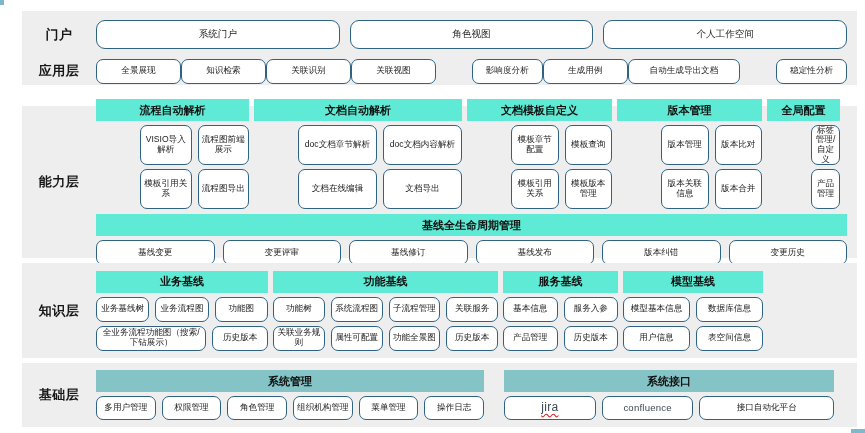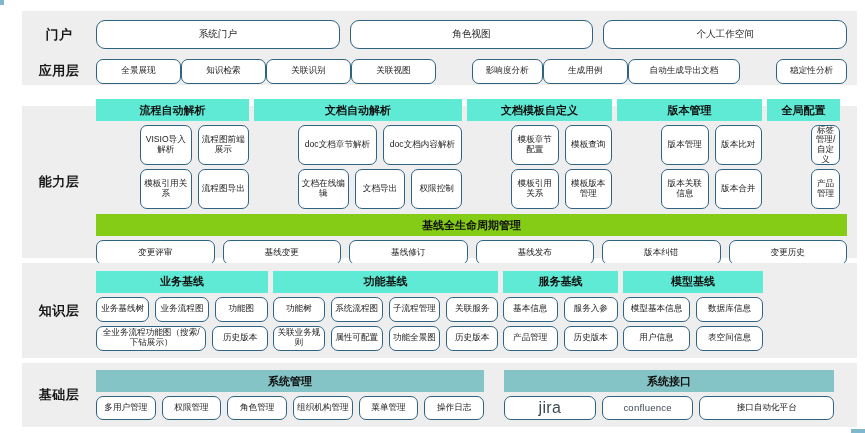--- a/index.html
+++ b/index.html
@@ -72,21 +72,21 @@
   .grp-rows .row{height:40px;padding-left:44px;}
   .grp-rows .row .pill{flex:1 1 0;}
 
   .g-flow{flex:0 0 153px;}
   .g-doc{flex:0 0 208px;}
   .g-tpl{flex:0 0 145px;}
   .g-ver{flex:0 0 145px;}
   .g-cfg{flex:0 0 73px;}
 
   .full-head{
-    height:22px;background:#84cc16;
+    height:22px;background:#5eead4;
     display:flex;align-items:center;justify-content:center;
     font-size:11px;font-weight:bold;color:#111;
     margin-top:5px;margin-bottom:4px;
   }
   .life-row{display:flex;gap:8px;height:25px;}
   .life-row .pill{flex:1 1 0;}
 
   
   #band-know{top:263px;height:95px;}
   .k-biz{flex:0 0 172px;}
@@ -100,21 +100,22 @@
   
   #band-base{top:363px;height:64px;}
   .base-groups{display:flex;gap:20px;}
   .b-sys{flex:0 0 388px;}
   .b-api{flex:0 0 330px;}
   .b-rows .row{height:24px;}
   .b-rows .row .pill{flex:1 1 0;}
   .b-rows .row .pill.wide{flex:1.5 1 0;}
 
   .jira{
-    font-size:16px;color:#3c4a55;letter-spacing:.3px;
+    font-size:12px;color:#3c4a55;letter-spacing:.3px;
+    text-decoration:underline;
     text-decoration-style:wavy;
     text-decoration-color:#e03030;
     text-underline-offset:2px;
   }
   .confluence{font-size:9.6px;color:#3c4a55;letter-spacing:.2px;}
 
   .edge{
     position:absolute;border:0;background:#7fb8cc;
   }
   #edge-tl{left:0;top:0;width:4px;height:5px;background:#7fb8cc;}
@@ -178,21 +179,20 @@
         <div class="grp g-doc">
           <div class="grp-head">文档自动解析</div>
           <div class="grp-rows">
             <div class="row">
               <div class="pill">doc文档章节解析</div>
               <div class="pill">doc文档内容解析</div>
             </div>
             <div class="row">
               <div class="pill">文档在线编辑</div>
               <div class="pill">文档导出</div>
-              <div class="pill">权限控制</div>
             </div>
           </div>
         </div>
 
         <div class="grp g-tpl">
           <div class="grp-head">文档模板自定义</div>
           <div class="grp-rows">
             <div class="row">
               <div class="pill">模板章节配置</div>
               <div class="pill">模板查询</div>
@@ -227,22 +227,22 @@
             <div class="row">
               <div class="pill">产品管理</div>
             </div>
           </div>
         </div>
 
       </div>
 
       <div class="full-head">基线全生命周期管理</div>
       <div class="life-row">
+        <div class="pill">基线变更</div>
         <div class="pill">变更评审</div>
-        <div class="pill">基线变更</div>
         <div class="pill">基线修订</div>
         <div class="pill">基线发布</div>
         <div class="pill">版本纠错</div>
         <div class="pill">变更历史</div>
       </div>
 
     </div>
   </div>
 
   <div class="band" id="band-know">

